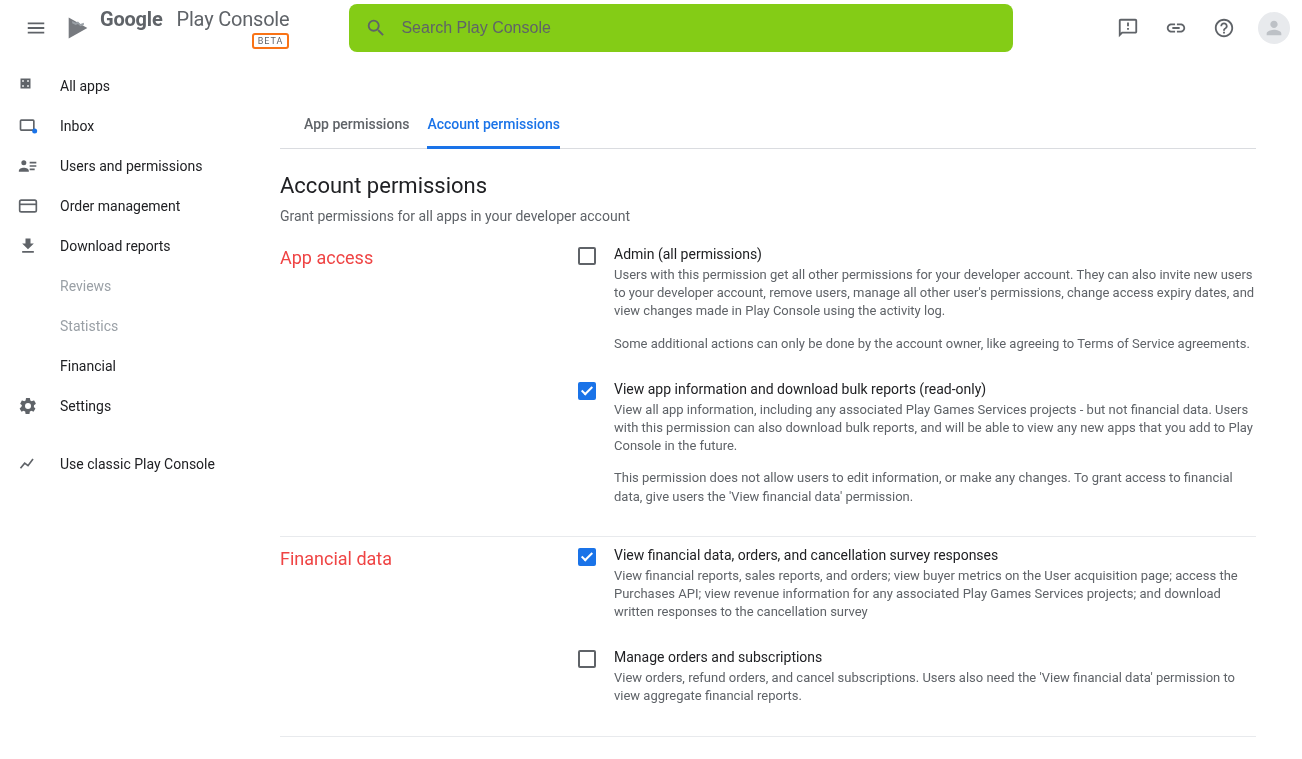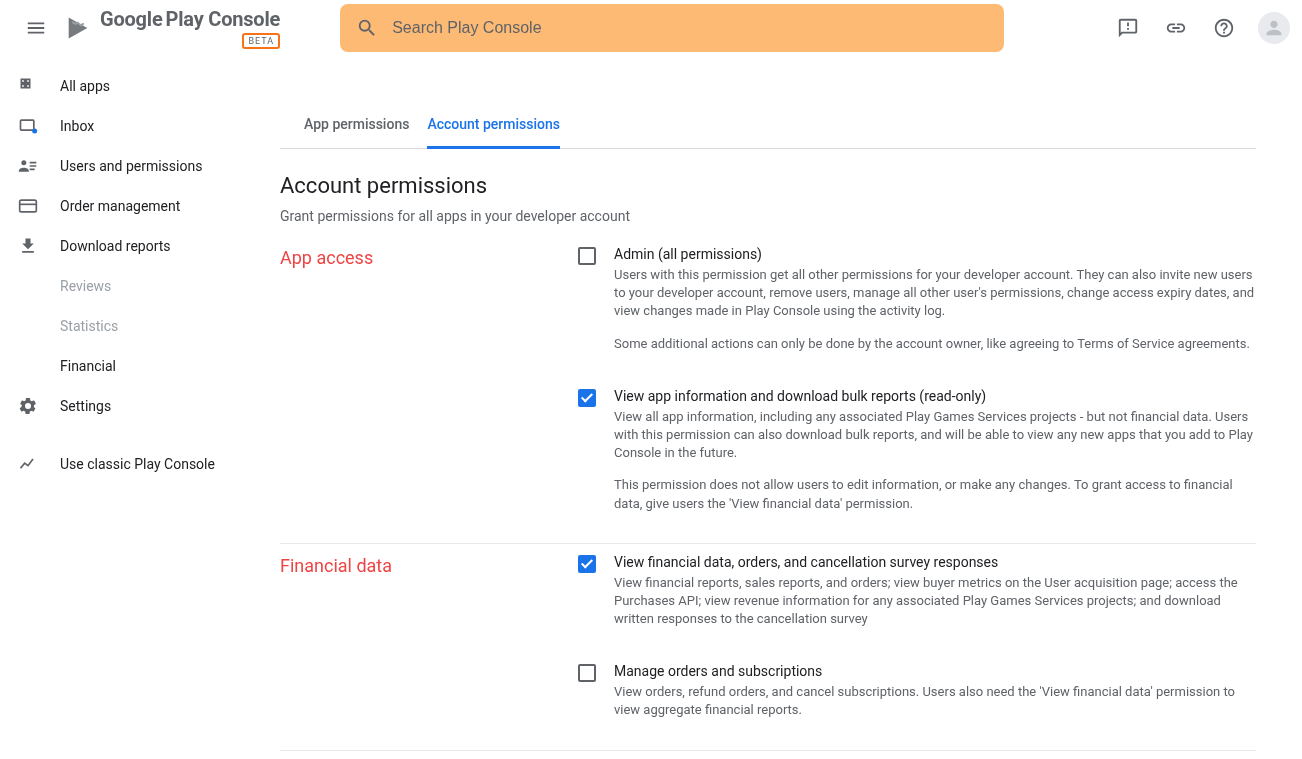--- a/index.html
+++ b/index.html
@@ -2,24 +2,24 @@
 <html><head>
 <meta charset="utf-8">
 <style>
 * { box-sizing: border-box; margin: 0; padding: 0; }
 body { font-family: Roboto, 'Segoe UI', Arial, sans-serif; font-size: 14px; color: #202124; background: #fff; }
 .header { display: flex; align-items: center; height: 56px; padding: 0 12px; }
 .menu-btn { width: 48px; height: 48px; display: flex; align-items: center; justify-content: center; border-radius: 50%; cursor: pointer; }
 .logo-area { display: flex; align-items: center; gap: 8px; margin-left: 4px; }
 .logo-text { display: flex; align-items: baseline; font-size: 20px; color: #5f6368; letter-spacing: -0.2px; }
 .logo-text .g { color: #5f6368; font-weight: 700; }
-.logo-text .rest { color: #5f6368; font-weight: 700; margin-left: 3px; }
+.logo-text .rest { color: #5f6368; font-weight: 400; margin-left: 14px; }
 .logo-col { display: flex; flex-direction: column; align-items: flex-end; }
 .beta-badge { font-size: 9px; letter-spacing: 1px; color: #5f6368; border: 2px solid #f97316; padding: 1px 4px; border-radius: 3px; margin-top: 2px; }
-.search-box { flex: 0 0 664px; margin-left: 60px; height: 48px; background: #fdba74; border-radius: 8px; display: flex; align-items: center; padding: 0 16px; gap: 14px; }
+.search-box { flex: 0 0 664px; margin-left: 60px; height: 48px; background: #84cc16; border-radius: 8px; display: flex; align-items: center; padding: 0 16px; gap: 14px; }
 .search-box input { border: none; background: transparent; outline: none; font-size: 16px; color: #5f6368; flex: 1; }
 .search-box input::placeholder { color: #5f6368; }
 .header-right { margin-left: auto; display: flex; align-items: center; gap: 8px; }
 .icon-btn { width: 40px; height: 40px; border-radius: 50%; display: flex; align-items: center; justify-content: center; cursor: pointer; }
 .avatar { width: 32px; height: 32px; border-radius: 50%; background: #e8eaed; display: flex; align-items: center; justify-content: center; margin-left: 6px; }
 
 .layout { display: flex; }
 .sidebar { width: 280px; padding-top: 10px; flex-shrink: 0; }
 .nav-item { display: flex; align-items: center; height: 40px; padding: 0 12px 0 16px; gap: 20px; cursor: pointer; color: #202124; }
 .nav-item .nav-icon { width: 24px; display: flex; align-items: center; justify-content: center; }
@@ -33,21 +33,21 @@
 .tabs { display: flex; gap: 18px; border-bottom: 1px solid #dadce0; padding-left: 24px; }
 .tab { padding: 0 0 14px 0; font-size: 14px; font-weight: 500; color: #5f6368; cursor: pointer; border-bottom: 3px solid transparent; margin-bottom: -1px; }
 .tab.active { color: #1a73e8; border-bottom-color: #1a73e8; }
 
 .page-title { font-size: 22px; font-weight: 400; margin: 24px 0 10px 0; color: #202124; }
 .page-sub { font-size: 14px; color: #5f6368; margin-bottom: 12px; }
 
 .section { display: flex; padding: 10px 0 30px 0; border-bottom: 1px solid #e8eaed; }
 .section:first-of-type { border-top: none; }
 .section-label { width: 298px; font-size: 18px; color: #ef4444; flex-shrink: 0; padding-top: 1px; }
-.perms { flex: 1; display: flex; flex-direction: column; gap: 35px; }
+.perms { flex: 1; display: flex; flex-direction: column; gap: 28px; }
 .perm { display: flex; gap: 18px; }
 .checkbox { width: 18px; height: 18px; flex-shrink: 0; border: 2px solid #5f6368; border-radius: 2px; margin-top: 1px; cursor: pointer; position: relative; }
 .checkbox.checked { background: #1a73e8; border-color: #1a73e8; }
 .checkbox.checked::after { content: ''; position: absolute; left: 4px; top: 0px; width: 4px; height: 9px; border: solid white; border-width: 0 2px 2px 0; transform: rotate(45deg); }
 .perm-body { flex: 1; }
 .perm-title { font-size: 14px; color: #202124; margin-bottom: 4px; }
 .perm-desc { font-size: 13px; color: #5f6368; line-height: 1.4; }
 .perm-desc p + p { margin-top: 14px; }
 
 svg { display: block; }

